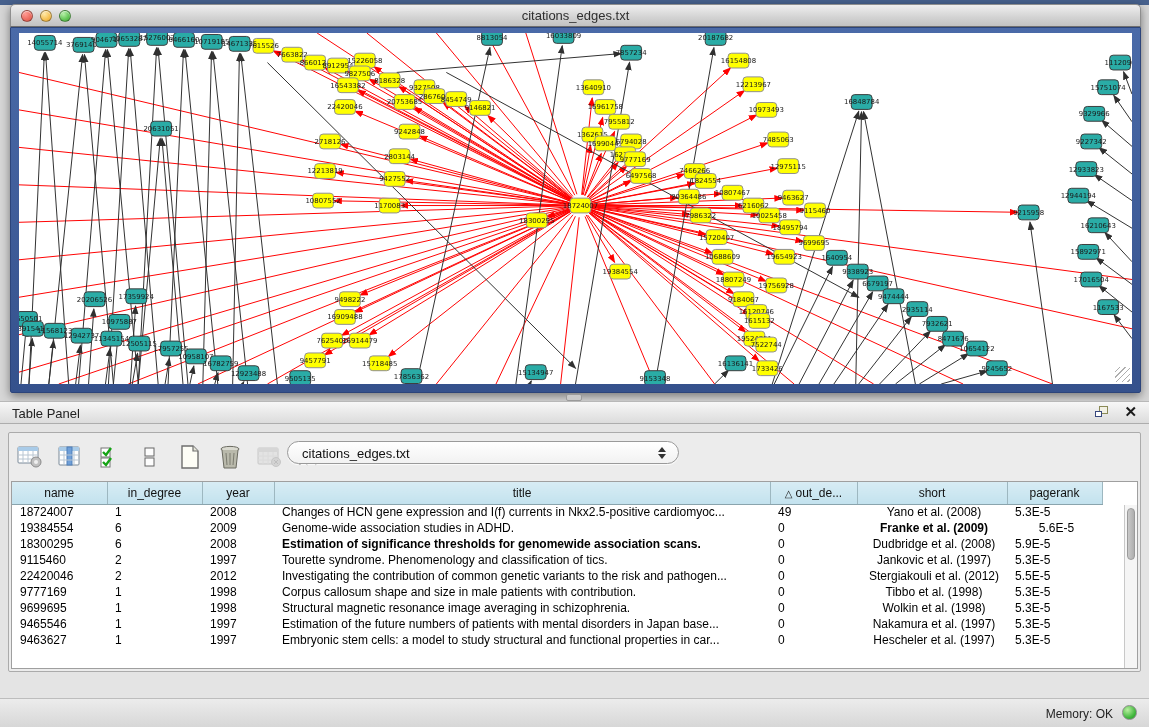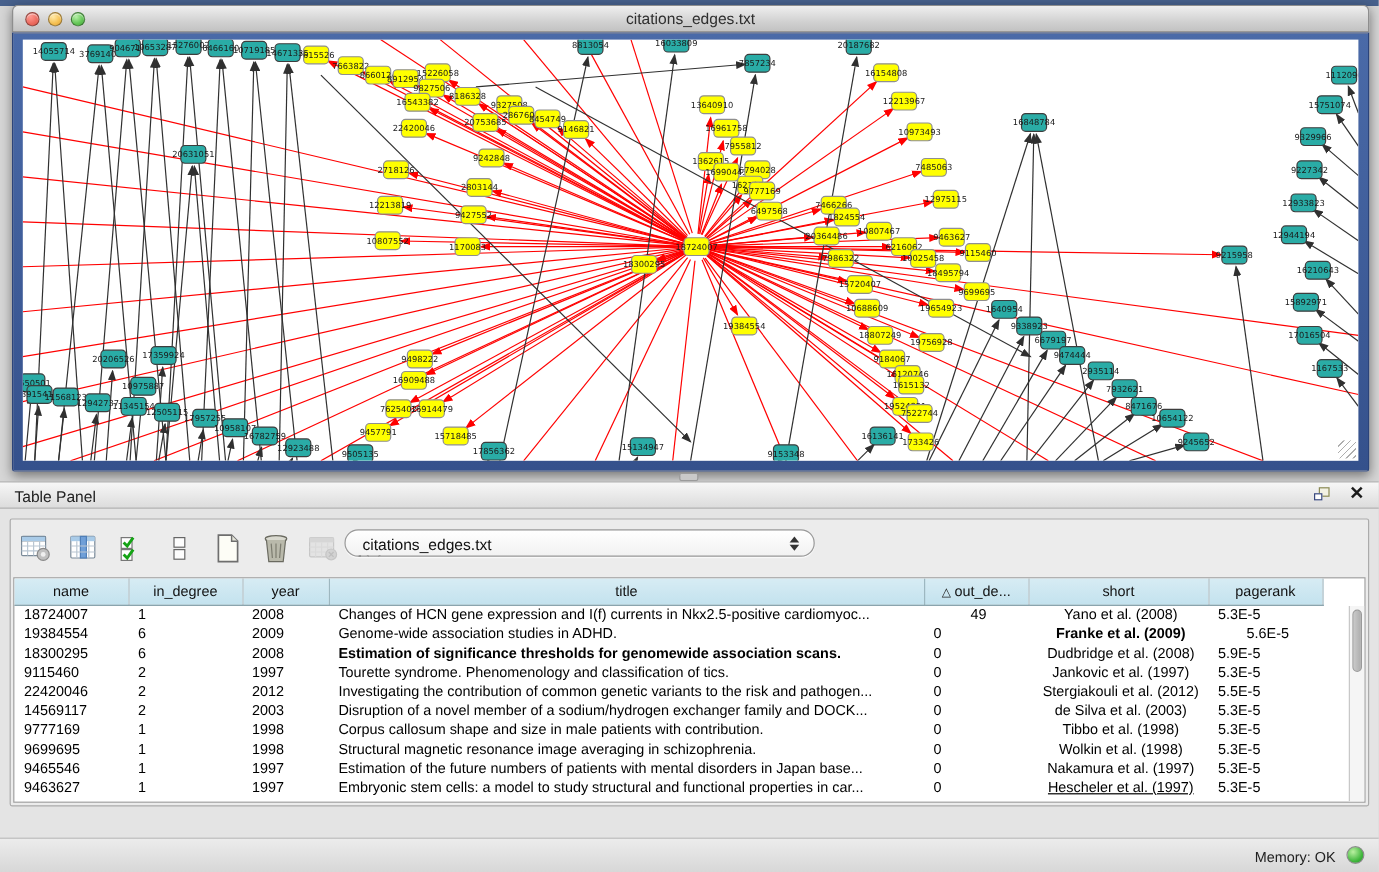--- a/index.html
+++ b/index.html
@@ -616,21 +616,21 @@
               <th>short</th>
               <th>pagerank</th>
             </tr>
           </thead>
           <tbody>
             <tr>
               <td style="text-align: left;">18724007</td>
               <td style="text-align: left;">1</td>
               <td style="text-align: left;">2008</td>
               <td style="text-align: left;">Changes of HCN gene expression and I(f) currents in Nkx2.5-positive cardiomyoc...</td>
-              <td style="text-align: center; margin-top: 35px;">49</td>
+              <td style="text-align: left; margin-top: 35px;">49</td>
               <td style="text-align: center;">Yano et al. (2008)</td>
               <td style="text-align: left;">5.3E-5</td>
             </tr>
             <tr>
               <td style="text-align: left;">19384554</td>
               <td style="text-align: left;">6</td>
               <td style="text-align: left; margin-left: 20px;">2009</td>
               <td style="text-align: left;">Genome-wide association studies in ADHD.</td>
               <td style="text-align: left;">0</td>
               <td style="text-align: center; font-weight: bold;">Franke et al. (2009)</td>
@@ -657,29 +657,20 @@
             <tr>
               <td style="text-align: left;">22420046</td>
               <td style="text-align: left;">2</td>
               <td style="text-align: left;">2012</td>
               <td style="text-align: left;">Investigating the contribution of common genetic variants to the risk and pathogen...</td>
               <td style="text-align: left;">0</td>
               <td style="text-align: center;">Stergiakouli et al. (2012)</td>
               <td style="text-align: left;">5.5E-5</td>
             </tr>
             <tr>
-              <td style="text-align: left;">14569117</td>
-              <td style="text-align: left;">2</td>
-              <td style="text-align: left;">2003</td>
-              <td style="text-align: left;">Disruption of a novel member of a sodium/hydrogen exchanger family and DOCK...</td>
-              <td style="text-align: left;">0</td>
-              <td style="text-align: center;">de Silva et al. (2003)</td>
-              <td style="text-align: left;">5.3E-5</td>
-            </tr>
-            <tr>
               <td style="text-align: left;">9777169</td>
               <td style="text-align: left;">1</td>
               <td style="text-align: left;">1998</td>
               <td style="text-align: left;">Corpus callosum shape and size in male patients with contribution.</td>
               <td style="text-align: left;">0</td>
               <td style="text-align: center;">Tibbo et al. (1998)</td>
               <td style="text-align: left;">5.3E-5</td>
             </tr>
             <tr>
               <td style="text-align: left;">9699695</td>
@@ -698,21 +689,21 @@
               <td style="text-align: left;">0</td>
               <td style="text-align: center;">Nakamura et al. (1997)</td>
               <td style="text-align: left;">5.3E-5</td>
             </tr>
             <tr>
               <td style="text-align: left;">9463627</td>
               <td style="text-align: left;">1</td>
               <td style="text-align: left;">1997</td>
               <td style="text-align: left;">Embryonic stem cells: a model to study structural and functional properties in car...</td>
               <td style="text-align: left;">0</td>
-              <td style="text-align: center; text-decoration: underline;">Hescheler et al. (1997)</td>
+              <td style="text-align: center;">Hescheler et al. (1997)</td>
               <td style="text-align: left;">5.3E-5</td>
             </tr>
           </tbody>
         </table>
       <div class="vscroll">
           <div class="thumb"></div>
         </div>
     </div>
   </div>
 

